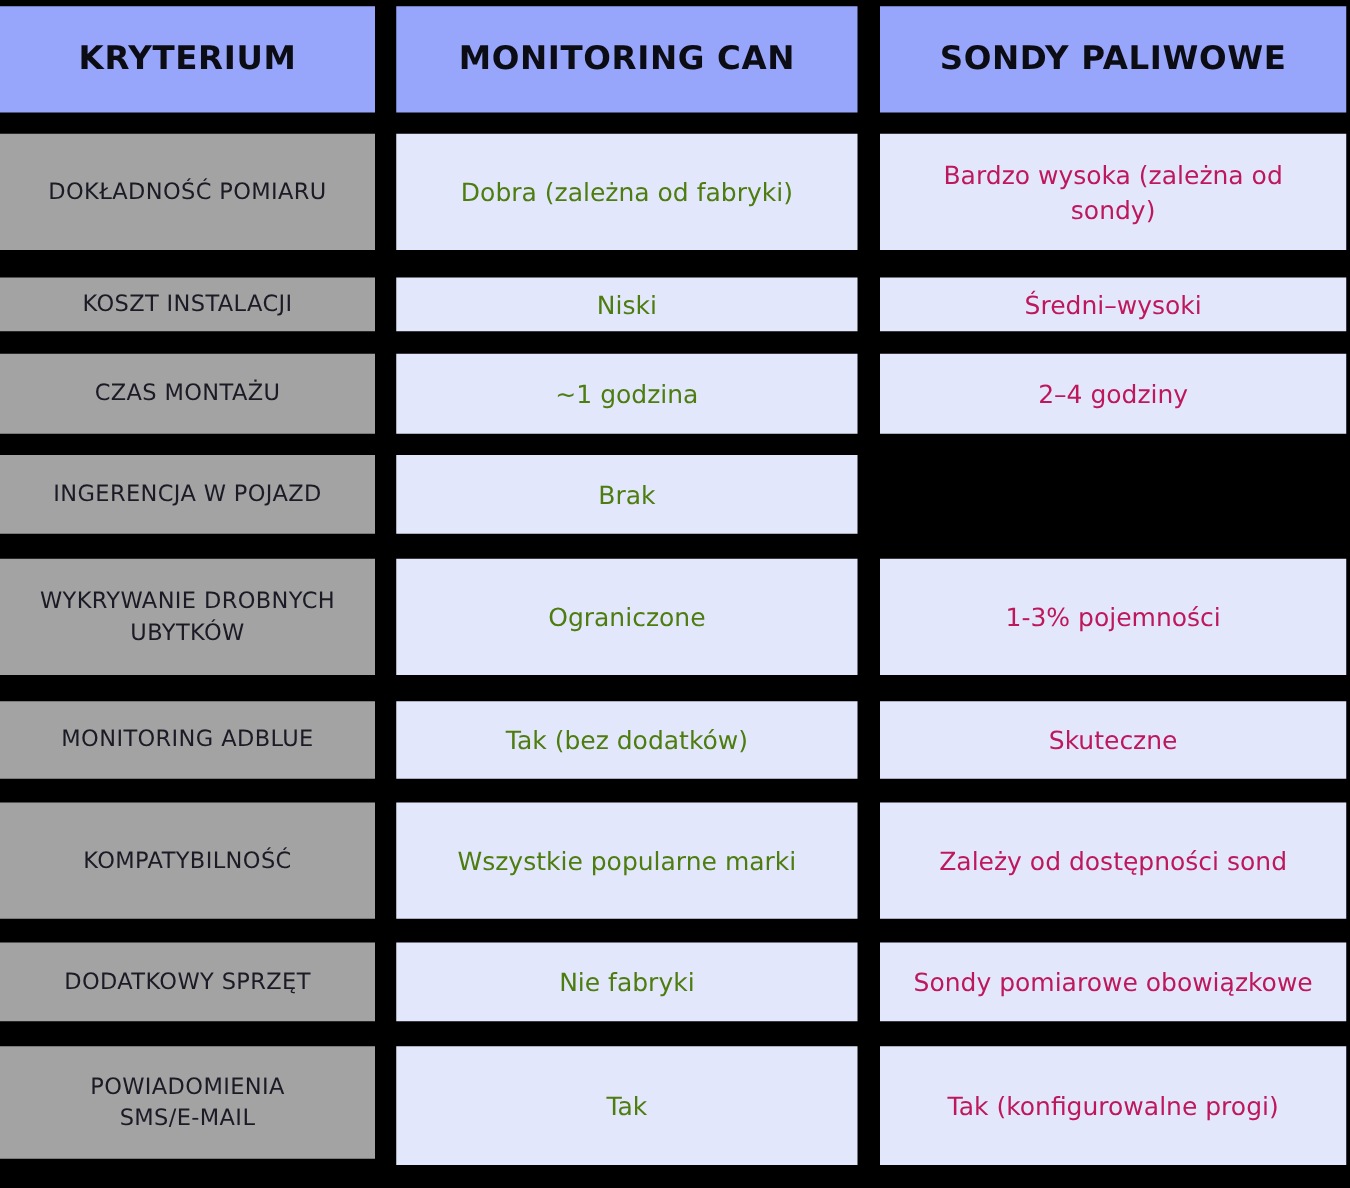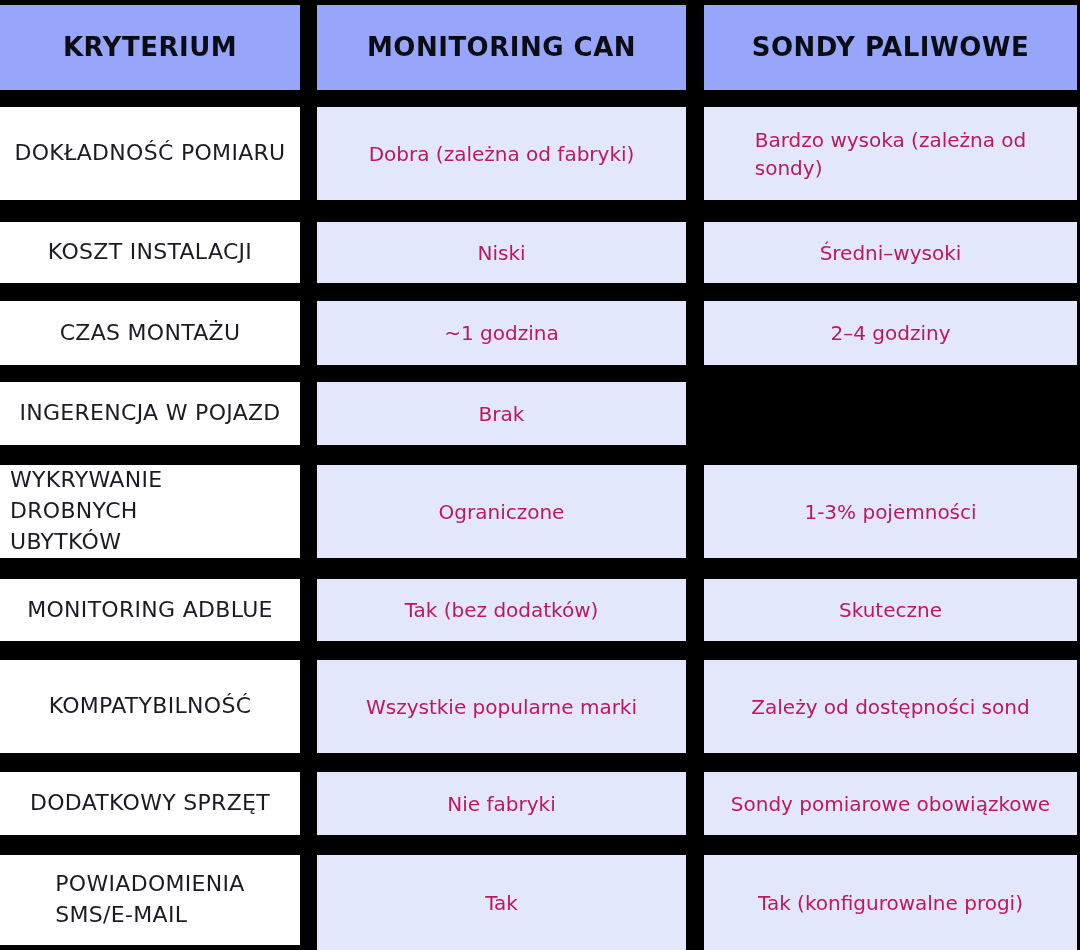--- a/index.html
+++ b/index.html
@@ -18,39 +18,40 @@
     width: 1080px;
   }
   .row {
     display: flex;
     align-items: stretch;
   }
   .cell {
     display: flex;
     align-items: center;
     justify-content: center;
+    text-align: center;
     white-space: pre-line;
     box-sizing: border-box;
     line-height: 1.4;
   }
   .c1 {
     width: 300px;
     margin-right: 17px;
-    background: #ffffff;
-    font-size: 22px;
+    background: #a3a3a3;
+    font-size: 18px;
     color: #1b1b26;
     letter-spacing: 0.3px;
     padding: 0 10px;
   }
   .c2 {
     width: 369px;
     margin-right: 18px;
     background: #e3e7fb;
     font-size: 20px;
-    color: #be185d;
+    color: #4d7c0f;
     padding: 0 16px;
   }
   .c3 {
     width: 373px;
     background: #e3e7fb;
     font-size: 20px;
     color: #be185d;
     padding: 0 21px;
   }
   .header-row .cell {
@@ -72,21 +73,21 @@
     <div class="cell c3">SONDY PALIWOWE</div>
   </div>
 
   <div class="row" style="height:93px; margin-bottom:22px;">
     <div class="cell c1">DOKŁADNOŚĆ POMIARU</div>
     <div class="cell c2">Dobra (zależna od fabryki)</div>
     <div class="cell c3">Bardzo wysoka (zależna od
 sondy)</div>
   </div>
 
-  <div class="row" style="height:61px; margin-bottom:18px;">
+  <div class="row" style="height:43px; margin-bottom:18px;">
     <div class="cell c1">KOSZT INSTALACJI</div>
     <div class="cell c2">Niski</div>
     <div class="cell c3">Średni–wysoki</div>
   </div>
 
   <div class="row" style="height:64px; margin-bottom:17px;">
     <div class="cell c1">CZAS MONTAŻU</div>
     <div class="cell c2">~1 godzina</div>
     <div class="cell c3">2–4 godziny</div>
   </div>

